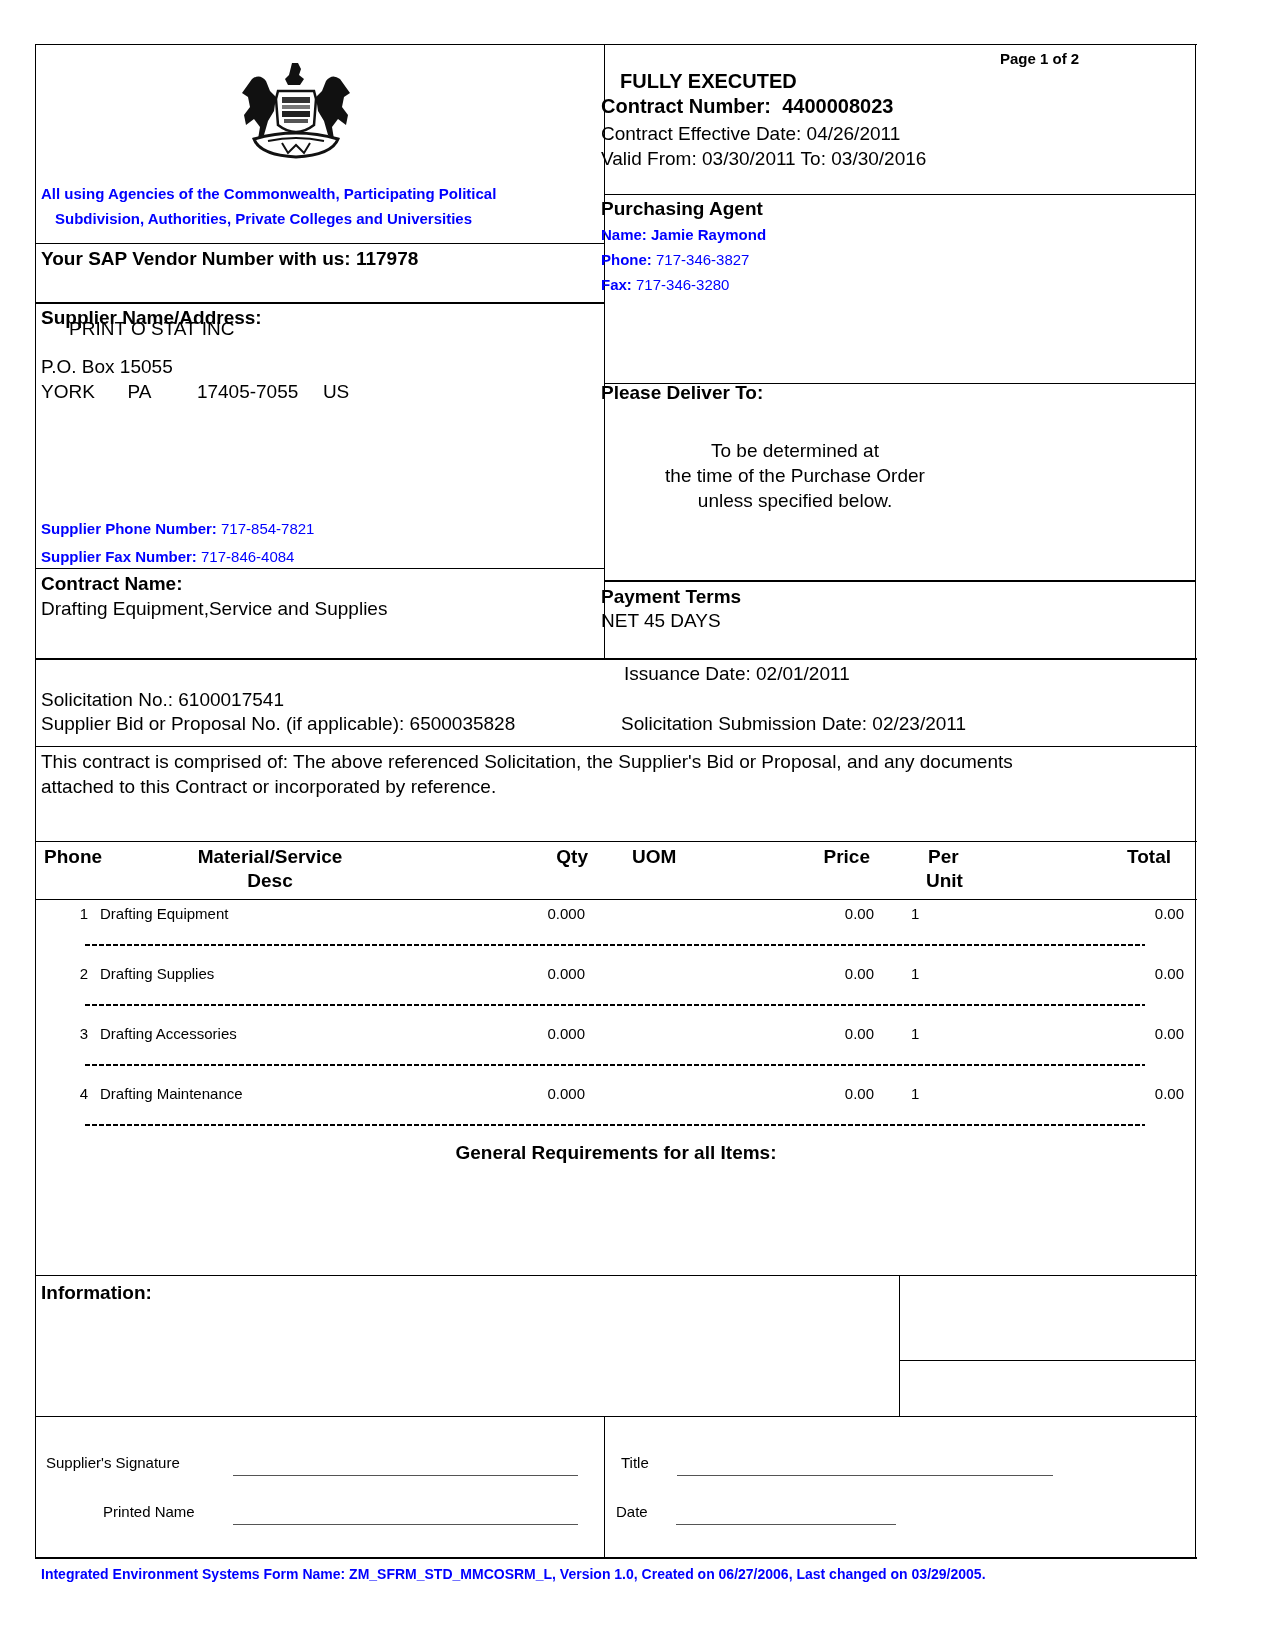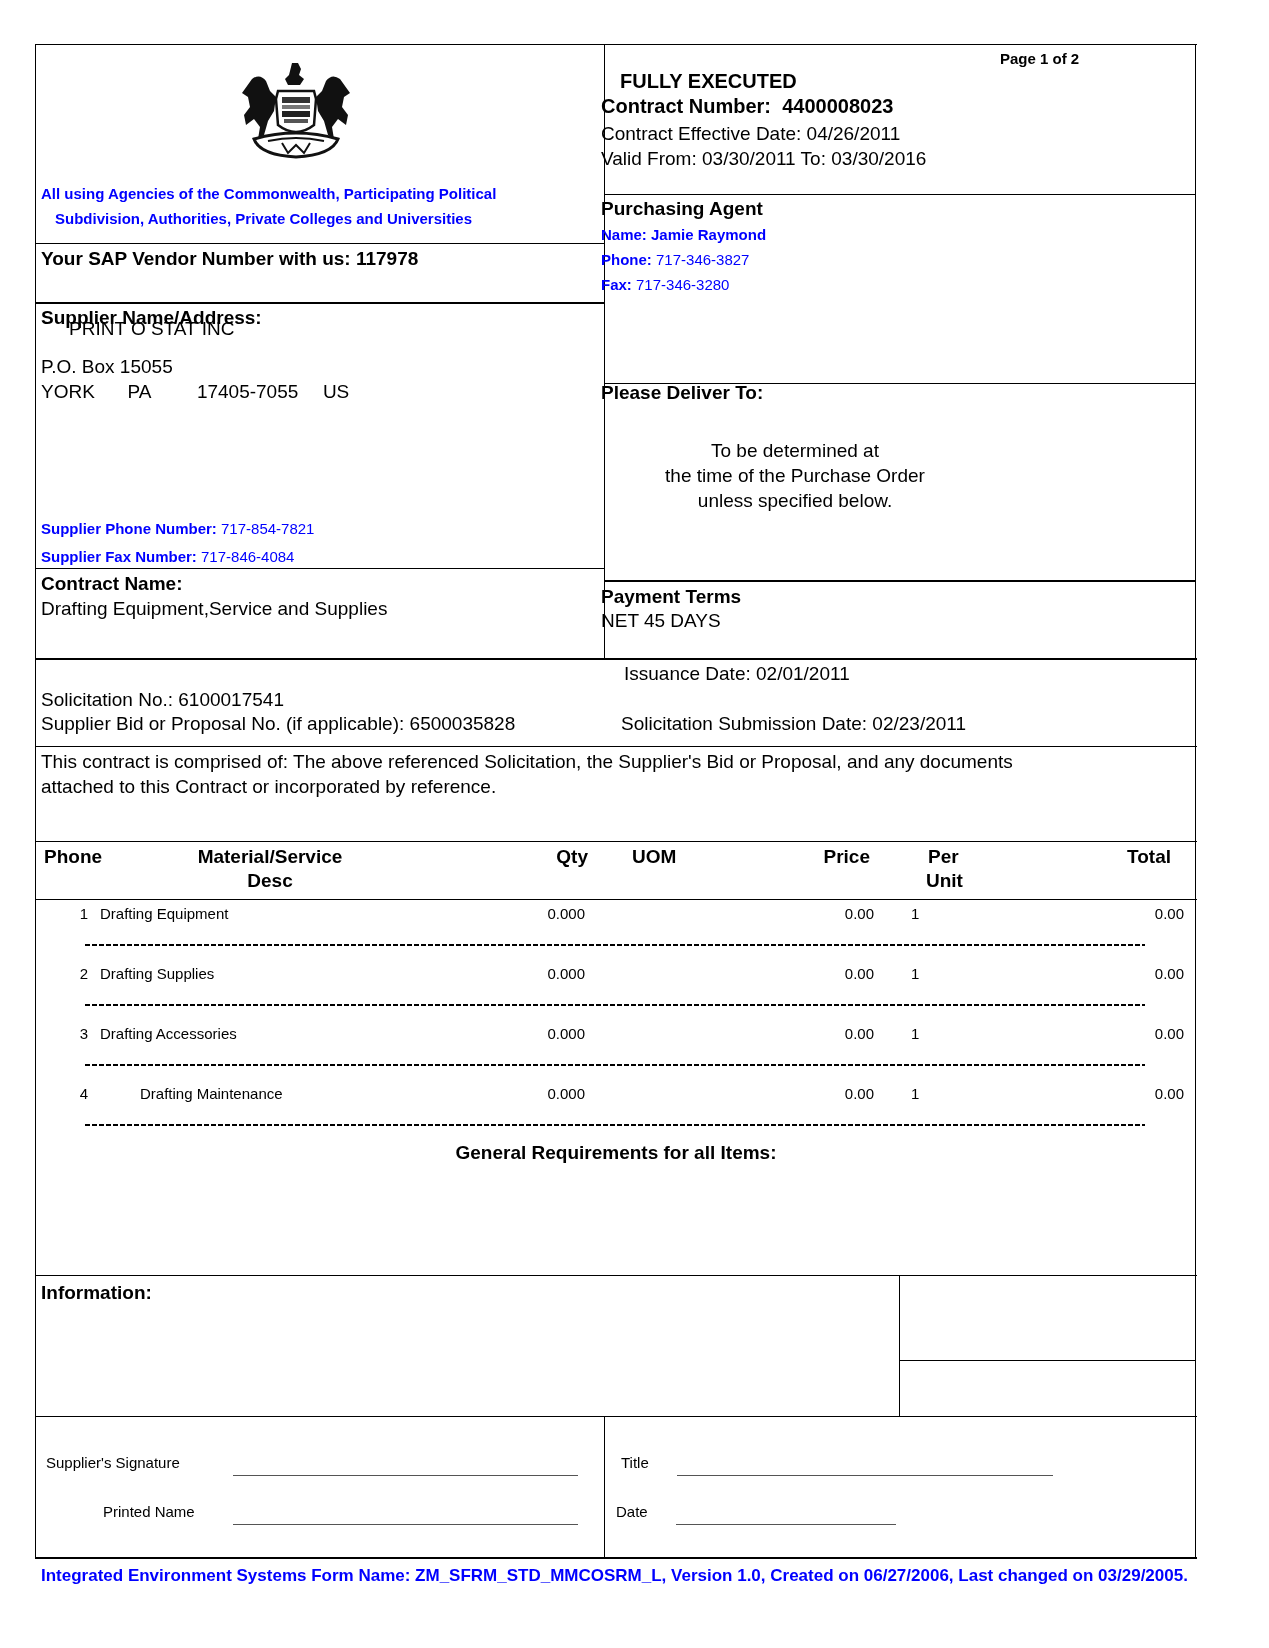--- a/index.html
+++ b/index.html
@@ -8,21 +8,21 @@
   .abs { position: absolute; white-space: nowrap; }
   .hl { position: absolute; background: #000; height: 1px; }
   .hl.thick { height: 2px; }
   .vl { position: absolute; background: #000; width: 1px; }
   .blue { color: #0000ff; }
   .b { font-weight: bold; }
   .f19 { font-size: 19px; }
   .f22 { font-size: 20px; }
   .f15 { font-size: 15px; }
   .f17 { font-size: 15px; }
-  .f11 { font-size: 17px; }
+  .f11 { font-size: 14px; }
   .right { text-align: right; }
   .center { text-align: center; }
   .dash {
     position: absolute; height: 2px;
     background-image: repeating-linear-gradient(to right, #000 0 5px, transparent 5px 7px);
   }
   .sig-line { position: absolute; height: 1px; background: #555; }
   .crest { position: absolute; }
 </style>
 </head>
@@ -179,21 +179,21 @@
   <div class="abs f17 right" style="left:500px; width:85px; top:1025px;">0.000</div>
   <div class="abs f17" style="left:632px; top:1025px;"></div>
   <div class="abs f17 right" style="left:780px; width:94px; top:1025px;">0.00</div>
   <div class="abs f17" style="left:911px; top:1025px;">1</div>
   <div class="abs f17 right" style="left:1080px; width:104px; top:1025px;">0.00</div>
 </div>
 <div class="dash" style="left:85px; width:1060px; top:1064px;"></div>
 
 <div>
   <div class="abs f17 right" style="left:60px; width:28px; top:1085px;">4</div>
-  <div class="abs f17" style="left:100px; top:1085px;margin-left:40px;">Drafting Maintenance</div>
+  <div class="abs f17" style="left:100px; top:1085px;">Drafting Maintenance</div>
   <div class="abs f17 right" style="left:500px; width:85px; top:1085px;">0.000</div>
   <div class="abs f17" style="left:632px; top:1085px;"></div>
   <div class="abs f17 right" style="left:780px; width:94px; top:1085px;">0.00</div>
   <div class="abs f17" style="left:911px; top:1085px;">1</div>
   <div class="abs f17 right" style="left:1080px; width:104px; top:1085px;">0.00</div>
 </div>
 <div class="dash" style="left:85px; width:1060px; top:1124px;"></div>
 
 <div class="abs b f19 center" style="left:35px; width:1162px; top:1142px;">General Requirements for all Items:</div>
 

